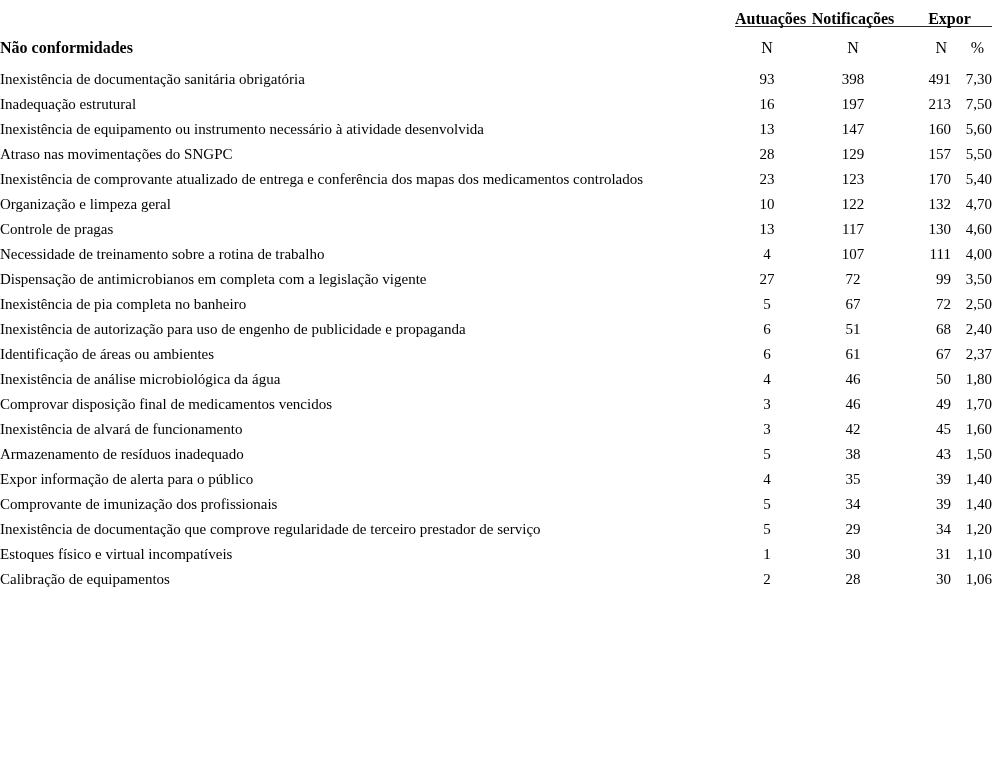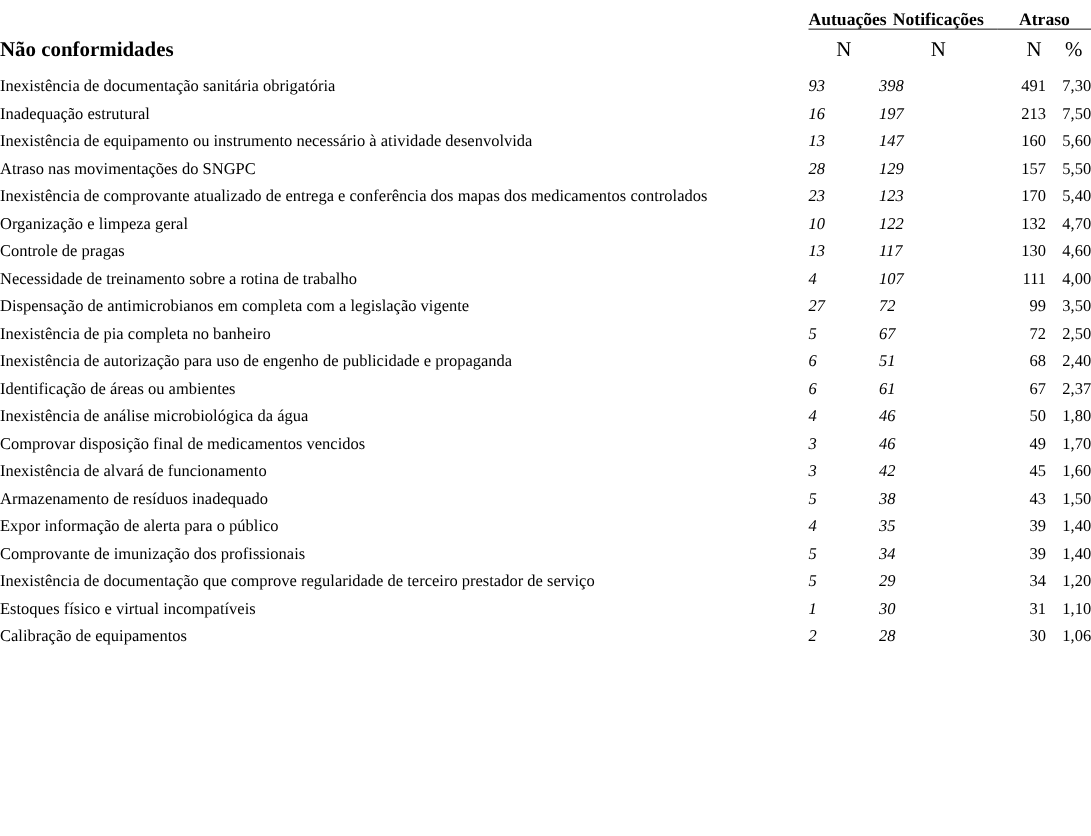--- a/index.html
+++ b/index.html
@@ -54,21 +54,21 @@
   th.gh-tot {
     border-bottom: 1.6px solid #2b2b2b;
     padding-bottom: 4px;
   }
 
   
   tr.sub-head th {
     padding: 0;
     vertical-align: bottom;
     height: 30px;
-    font-size: 19px;
+    font-size: 16px;
     white-space: nowrap;
   }
   th.title-cell {
     text-align: left;
     font-weight: bold;
     font-size: 15.5px;
     padding-left: 2px;
     vertical-align: top;
     padding-top: 2px;
   }
@@ -89,22 +89,21 @@
     white-space: nowrap;
     vertical-align: middle;
   }
   td.cell-label {
     text-align: left;
     padding-left: 2px;
     overflow: hidden;
     text-overflow: clip;
   }
   td.cell-num {
-    text-align: left;
-    font-style: italic;
+    text-align: center;
   }
   td.cell-tot-n {
     text-align: right;
     padding-right: 4px;
   }
   td.cell-tot-p {
     text-align: right;
     padding-right: 8px;
   }
 
@@ -120,21 +119,21 @@
       <col class="c-aut">
       <col class="c-not">
       <col class="c-totn">
       <col class="c-totp">
     </colgroup>
     <thead>
       <tr class="group-head">
         <th class="gh-spacer"></th>
         <th class="gh-aut">Autuações</th>
         <th class="gh-not">Notificações</th>
-        <th class="gh-tot" colspan="2">Atraso</th>
+        <th class="gh-tot" colspan="2">Expor</th>
       </tr>
       <tr class="sub-head">
         <th class="title-cell">Não conformidades</th>
         <th class="n-cell">N</th>
         <th class="n-cell">N</th>
         <th class="n-cell tot-n">N</th>
         <th class="n-cell tot-p">%</th>
       </tr>
     </thead>
     <tbody id="table-body">

